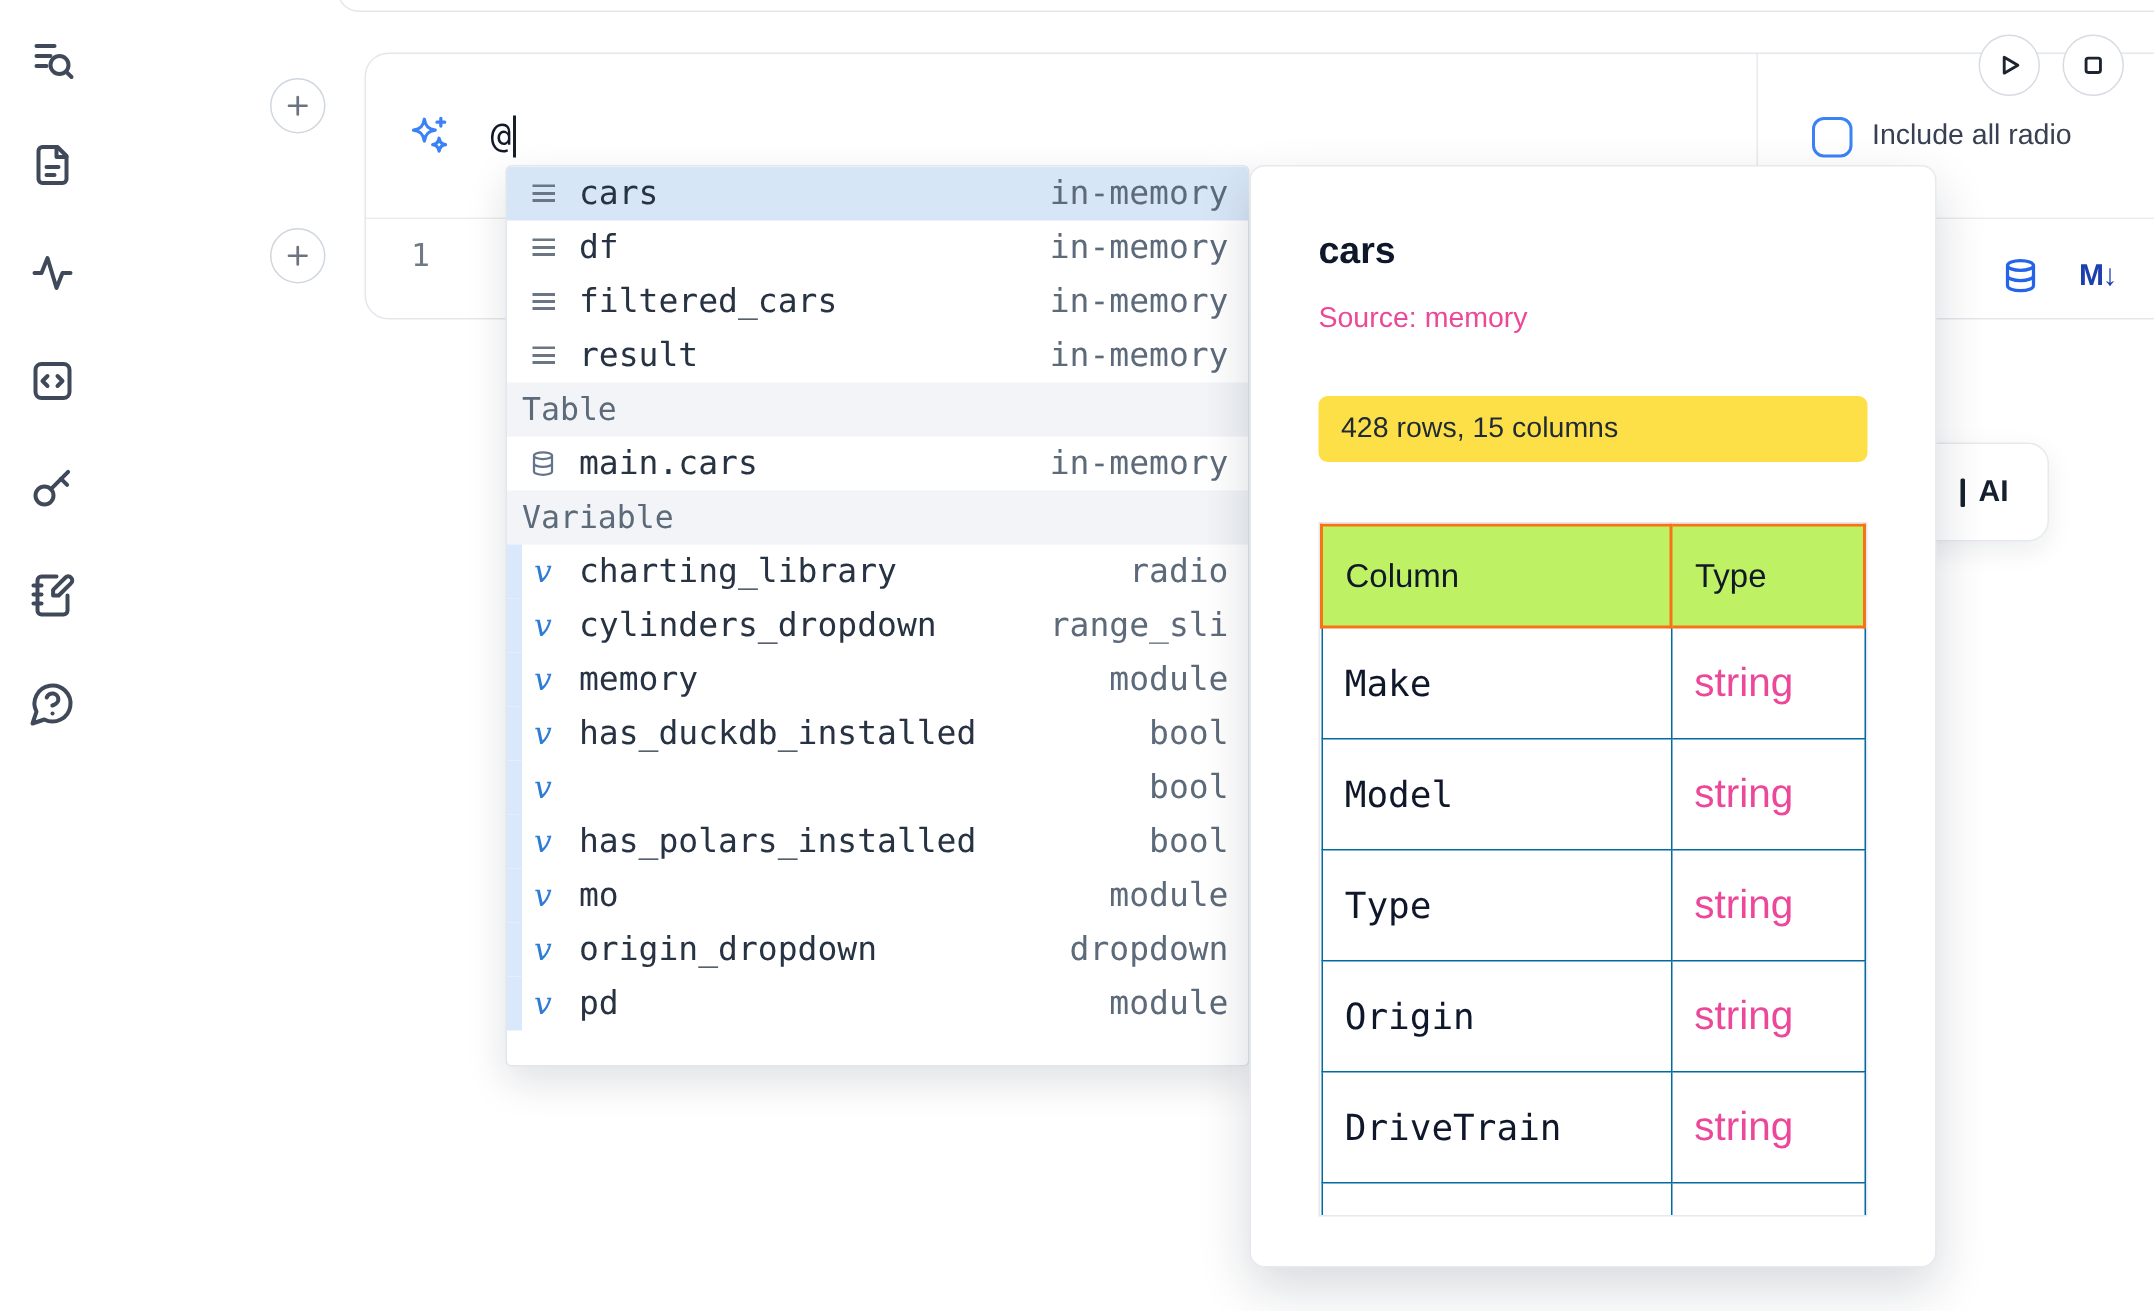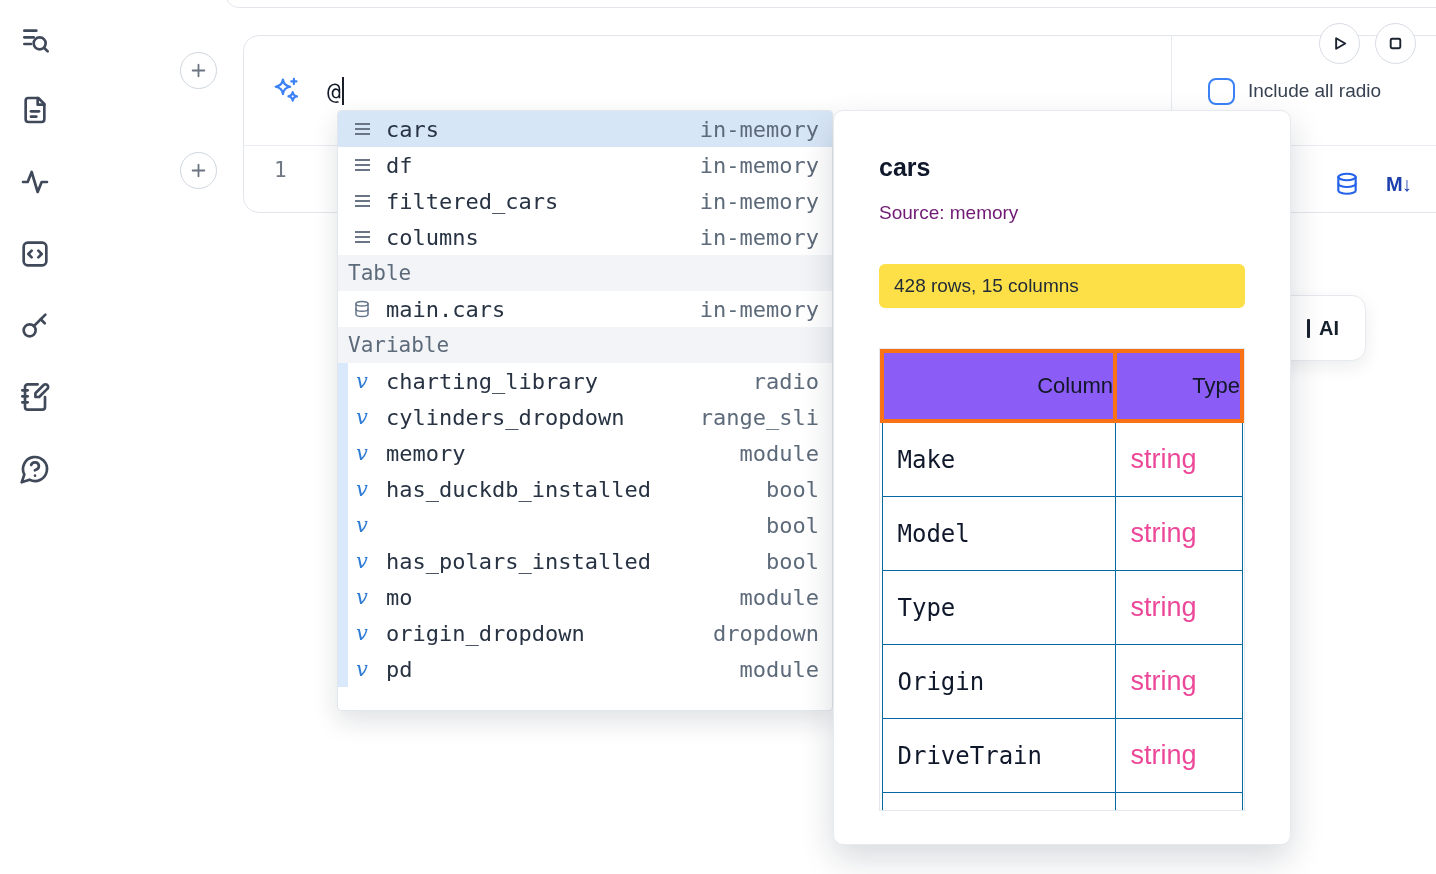--- a/index.html
+++ b/index.html
@@ -79,27 +79,27 @@
                 padding-right: 26px; gap: 9px; font-size: 20px; font-weight: bold;
                 color: #16202e; cursor: pointer; }
   .ai-bar { width: 3px; height: 19px; background: #16202e; border-radius: 1px; }
 
   
   .preview { position: absolute; left: 833px; top: 110px; width: 458px; height: 735px;
              background: #fff; border: 1px solid #e6e9ee; border-radius: 10px;
              box-shadow: 0 14px 34px rgba(15,23,42,.16); z-index: 6;
              padding: 42px 45px 30px 45px; overflow: hidden; }
   .pv-title { font-size: 25px; font-weight: bold; color: #0f172a; }
-  .pv-source { margin-top: 20px; font-size: 19px; color: #701a75; }
+  .pv-source { margin-top: 20px; font-size: 19px; color: #ec4899; }
   .pv-badge { margin-top: 40px; background: #fde047; border-radius: 6px;
               padding: 11px 15px; font-size: 19px; color: #1f2937; }
   .pv-tablewrap { margin-top: 40px; height: 463px; overflow: hidden; border: 1px solid #e5e8ee; }
   .preview table { width: 100%; border-collapse: collapse; }
-  .preview th { background: #8b5cf6; font-weight: normal; text-align: right; font-size: 22px;
-                color: #111827; padding: 20px 0 20px 15px; border: 4px solid #f97316; }
+  .preview th { background: #bef264; font-weight: normal; text-align: left; font-size: 22px;
+                color: #111827; padding: 20px 0 20px 15px; border: 2px solid #f97316; }
   .preview th:first-child { width: 233px; }
   .preview td { border: 1px solid #0369a1; padding: 21px 0 21px 15px; }
   .pv-col { font-family: "DejaVu Sans Mono", monospace; font-size: 24px; color: #0f172a; }
   .pv-type { font-size: 27px; color: #ec4899; }
   tr.clipped td { height: 40px; }
 </style>
 </head>
 <body>
 
 <div class="stage">
@@ -238,21 +238,21 @@
         <span class="dd-icon">
           <span class="hamb"></span>
         </span>
         <span class="dd-name">filtered_cars</span>
         <span class="dd-type">in-memory</span>
       </div>
       <div class="dd-item">
         <span class="dd-icon">
           <span class="hamb"></span>
         </span>
-        <span class="dd-name">columns</span>
+        <span class="dd-name">result</span>
         <span class="dd-type">in-memory</span>
       </div>
       <div class="dd-header">Table</div>
       <div class="dd-item">
         <span class="dd-icon">
           <svg width="18" height="18" viewBox="0 0 24 24" fill="none" stroke="#64748b" stroke-width="2" stroke-linecap="round">
             <ellipse cx="12" cy="5" rx="8" ry="3"></ellipse>
             <path d="M4 5v14c0 1.7 3.6 3 8 3s8-1.3 8-3V5"></path>
             <path d="M4 12c0 1.7 3.6 3 8 3s8-1.3 8-3"></path>
           </svg>

